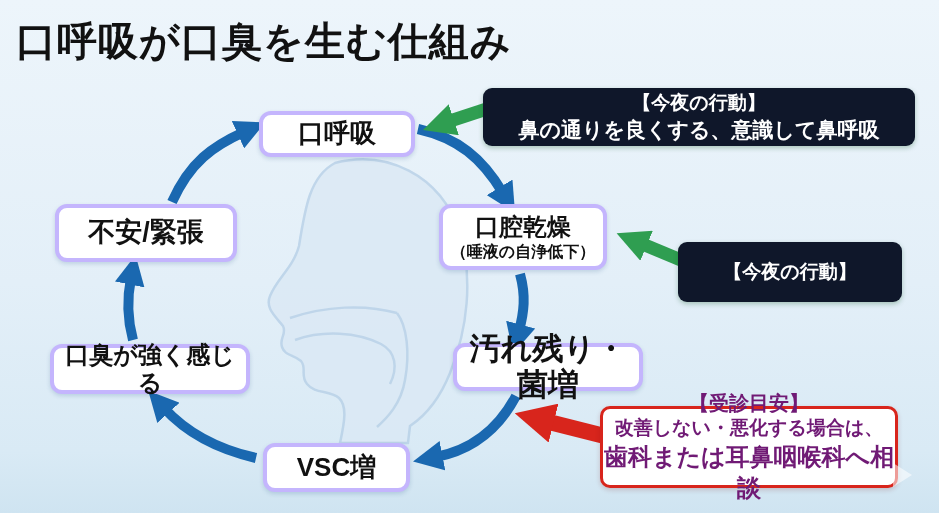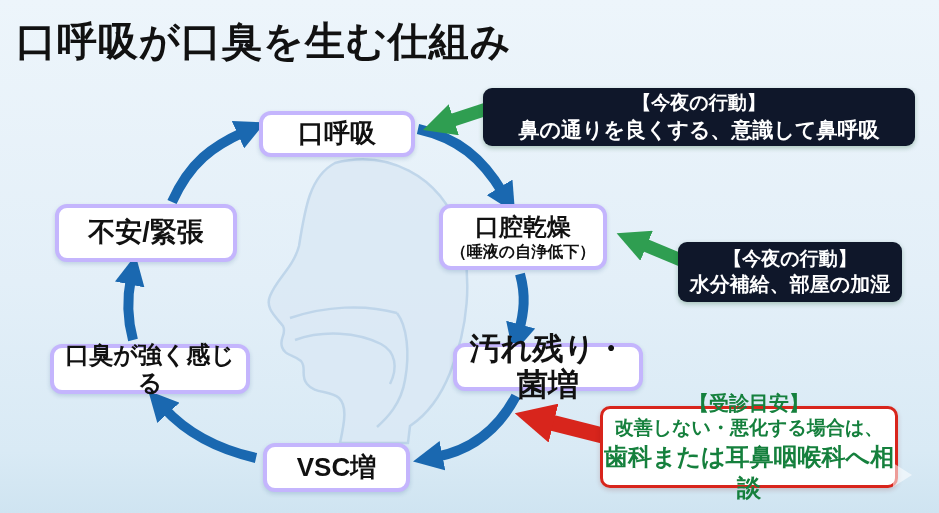--- a/index.html
+++ b/index.html
@@ -21,21 +21,21 @@
     line-height:1.15; text-align:center;
   }
   .node .sub { font-size:16px; font-weight:bold; margin-top:2px; }
   .callout-green {
     position:absolute; background:#0f172a; color:#fff; border-radius:9px;
     display:flex; flex-direction:column; align-items:center; justify-content:center;
     font-weight:bold; text-align:center; box-sizing:border-box;
     box-shadow:0 2px 5px rgba(20,90,40,.30); line-height:1.3;
   }
   .callout-red {
-    position:absolute; background:#fff; border:3.5px solid #d8251c; color:#15803d;
+    position:absolute; background:#fff; border:3.5px solid #d8251c; color:#701a75;
     border-radius:10px; display:flex; flex-direction:column; align-items:center;
     justify-content:center; font-weight:bold; text-align:center; box-sizing:border-box;
     box-shadow:0 2px 5px rgba(120,20,20,.20); line-height:1.3;
   }
   .chevron {
     position:absolute; left:893px; top:463px; width:0; height:0;
     border-top:12px solid transparent; border-bottom:12px solid transparent;
     border-left:19px solid rgba(255,255,255,.55);
   }
 </style>
@@ -106,21 +106,20 @@
   <span>不安/緊張</span>
 </div>
 
 <div class="callout-green" style="left:483px; top:88px; width:432px; height:58px;">
   <div style="font-size:19px;">【今夜の行動】</div>
   <div style="font-size:21px;">鼻の通りを良くする、意識して鼻呼吸</div>
 </div>
 
 <div class="callout-green" style="left:678px; top:242px; width:224px; height:60px;">
   <div style="font-size:19px;">【今夜の行動】</div>
-  <div style="font-size:20px;">水分補給、部屋の加湿</div>
 </div>
 
 <div class="callout-red" style="left:600px; top:406px; width:298px; height:82px;">
   <div style="font-size:20px;">【受診目安】</div>
   <div style="font-size:19px;">改善しない・悪化する場合は、</div>
   <div style="font-size:24px;">歯科または耳鼻咽喉科へ相談</div>
 </div>
 
 <div class="chevron"></div>
 

